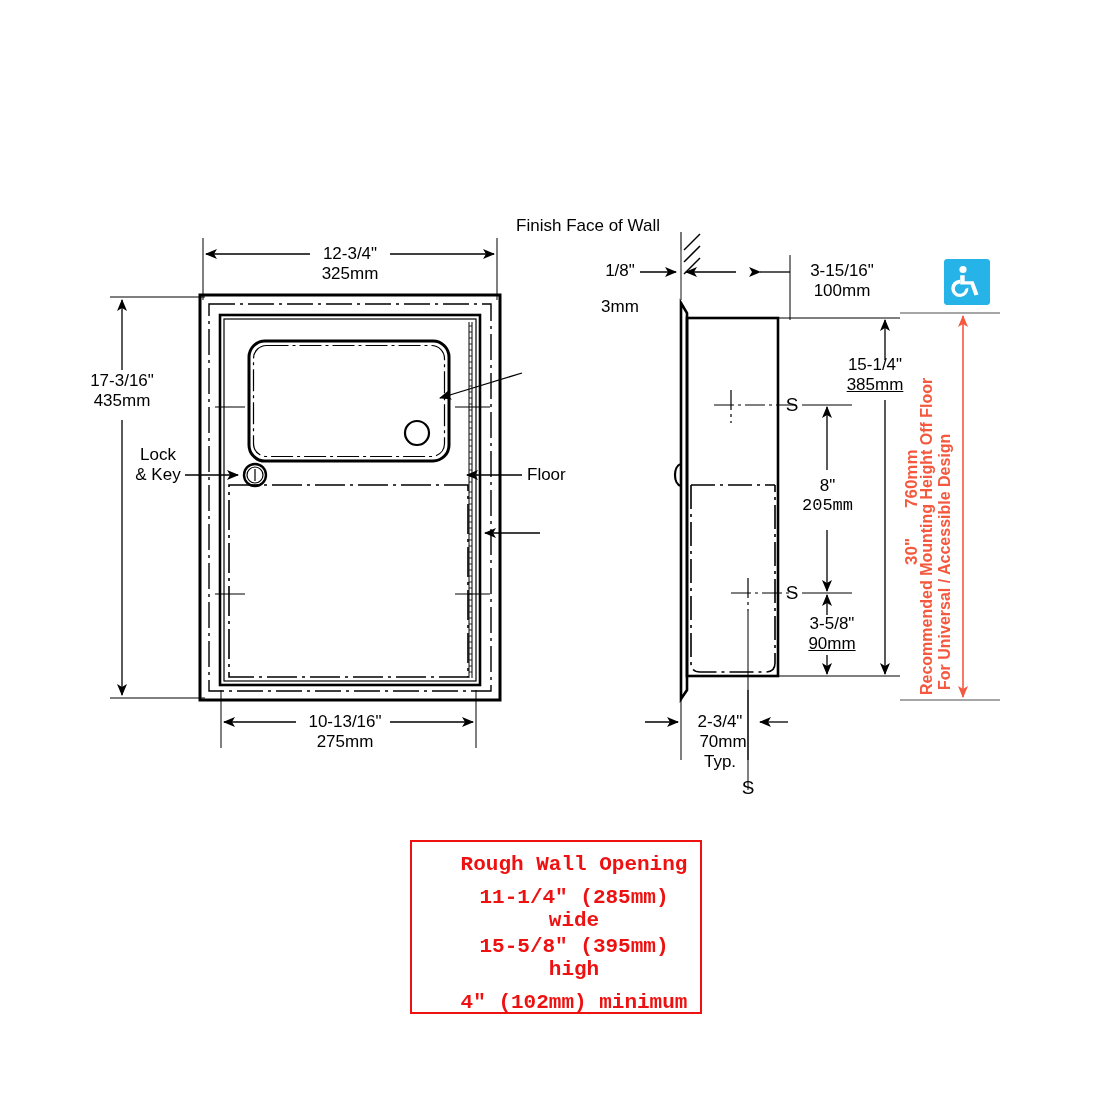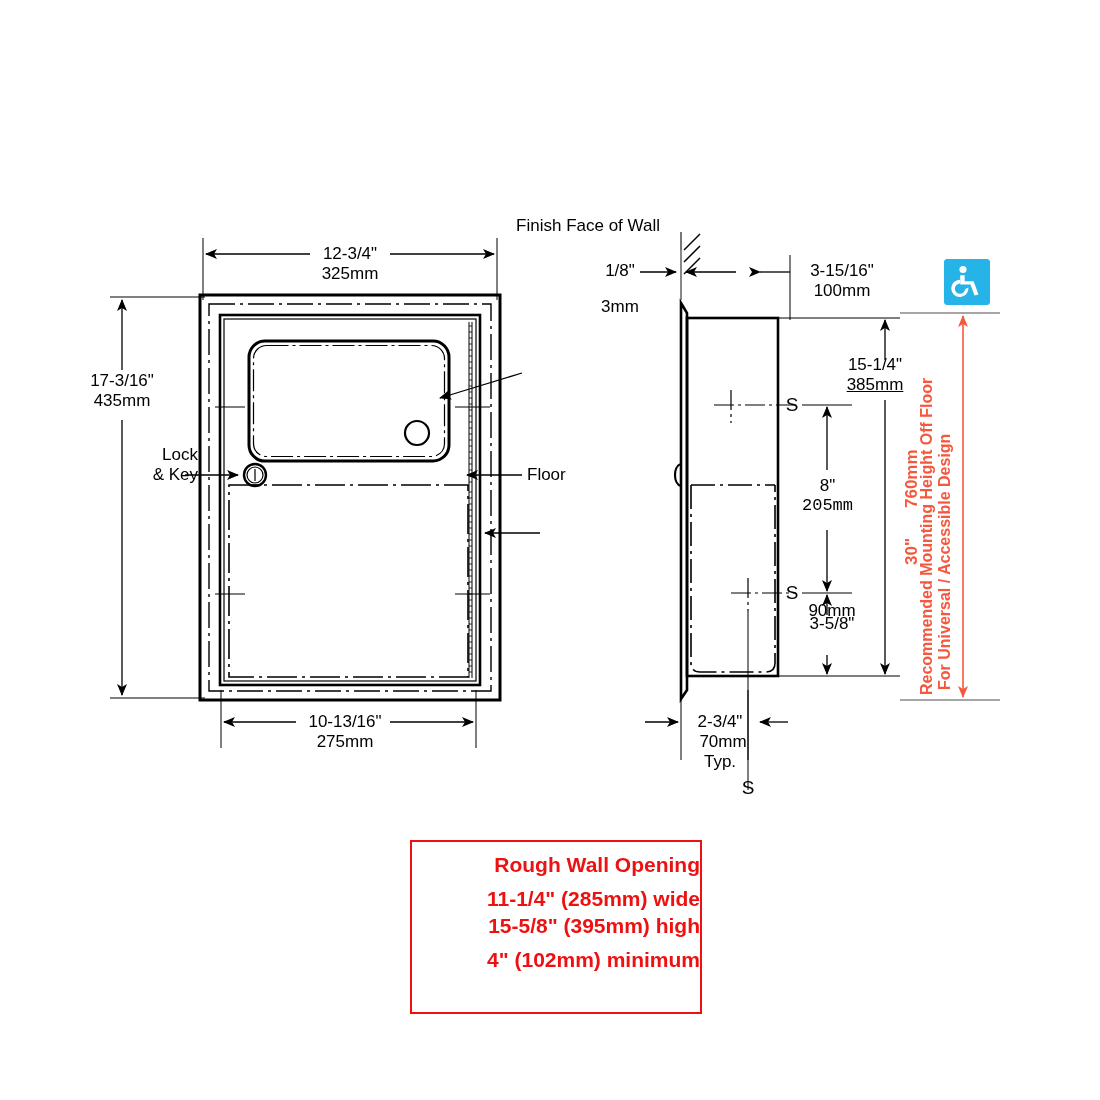--- a/index.html
+++ b/index.html
@@ -3,21 +3,21 @@
 <meta charset="utf-8">
 <style>
   html,body{margin:0;padding:0;background:#ffffff;}
   body{width:1100px;height:1100px;font-family:"Liberation Sans",sans-serif;color:#000;}
   #stage{position:relative;width:1100px;height:1100px;overflow:hidden;background:#fff;}
   svg.drawing{position:absolute;left:0;top:0;width:1100px;height:1100px;}
   .lbl{position:absolute;font-family:"Liberation Sans",sans-serif;font-size:17px;line-height:20px;color:#000;white-space:pre;}
   .lbl.c{text-align:center;}
   .lbl.r{text-align:right;}
   .red-box{position:absolute;border:2px solid #ee1111;background:#fff;}
-  .red-box .rl{color:#ee1111;font-family:Liberation Sans, sans-serif;font-weight:bold;text-align:right;margin-left:36px;}
+  .red-box .rl{color:#ee1111;font-family:Liberation Mono, monospace;font-weight:bold;text-align:center;margin-left:36px;}
   .vert-red{position:absolute;color:#f4593f;font-family:"Liberation Sans",sans-serif;font-weight:bold;font-size:16px;
             writing-mode:vertical-rl;transform:rotate(180deg);white-space:nowrap;letter-spacing:0px;}
   .accessicon{position:absolute;width:46px;height:46px;background:#26b3e8;border-radius:4px;}
 </style>
 </head>
 <body>
 
 <div id="stage">
 
   <svg class="drawing" viewBox="0 0 1100 1100">
@@ -211,21 +211,21 @@
 
   <div class="lbl c" style="left:300px;top:244px;width:100px;">12-3/4"</div>
   <div class="lbl c" style="left:300px;top:264px;width:100px;">325mm</div>
 
   <div class="lbl c" style="left:72px;top:371px;width:100px;">17-3/16"</div>
   <div class="lbl c" style="left:72px;top:391px;width:100px;">435mm</div>
 
   <div class="lbl c" style="left:295px;top:712px;width:100px;">10-13/16"</div>
   <div class="lbl c" style="left:295px;top:732px;width:100px;">275mm</div>
 
-  <div class="lbl c" style="left:118px;top:445px;width:80px;text-align:right;">Lock
+  <div class="lbl c" style="left:118px;top:445px;width:80px;">Lock
 &amp; Key</div>
 
 
   <div class="lbl" style="left:527px;top:465px;width:80px;">Floor</div>
 
 
   <div class="lbl r" style="left:440px;top:216px;width:220px;">Finish Face of Wall</div>
 
   <div class="lbl c" style="left:585px;top:261px;width:70px;">1/8"</div>
   <div class="lbl c" style="left:585px;top:281px;width:70px;margin-top:16px;">3mm</div>
@@ -233,21 +233,21 @@
   <div class="lbl c" style="left:782px;top:261px;width:120px;">3-15/16"</div>
   <div class="lbl c" style="left:782px;top:281px;width:120px;">100mm</div>
 
   <div class="lbl c" style="left:820px;top:355px;width:110px;">15-1/4"</div>
   <div class="lbl c" style="left:820px;top:375px;width:110px;text-decoration:underline;">385mm</div>
 
   <div class="lbl c" style="left:790px;top:476px;width:75px;">8"</div>
   <div class="lbl c" style="left:790px;top:496px;width:75px;font-family:Liberation Mono, monospace;">205mm</div>
 
   <div class="lbl c" style="left:792px;top:614px;width:80px;">3-5/8"</div>
-  <div class="lbl c" style="left:792px;top:601px;width:80px;">90mm</div>
+  <div class="lbl c" style="left:792px;top:634px;width:80px;text-decoration:underline;">90mm</div>
 
   <div class="lbl c" style="left:680px;top:712px;width:80px;">2-3/4"</div>
   <div class="lbl c" style="left:640px;top:732px;width:80px;margin-left:43px;">70mm</div>
   <div class="lbl c" style="left:680px;top:752px;width:80px;">Typ.</div>
 
   <div class="lbl c" style="left:782px;top:395px;width:20px;font-size:19px;">S</div>
   <div class="lbl c" style="left:782px;top:583px;width:20px;font-size:19px;">S</div>
   <div class="lbl c" style="left:738px;top:778px;width:20px;font-size:19px;">S</div>
 
   <div class="accessicon" style="left:944px;top:259px;">

